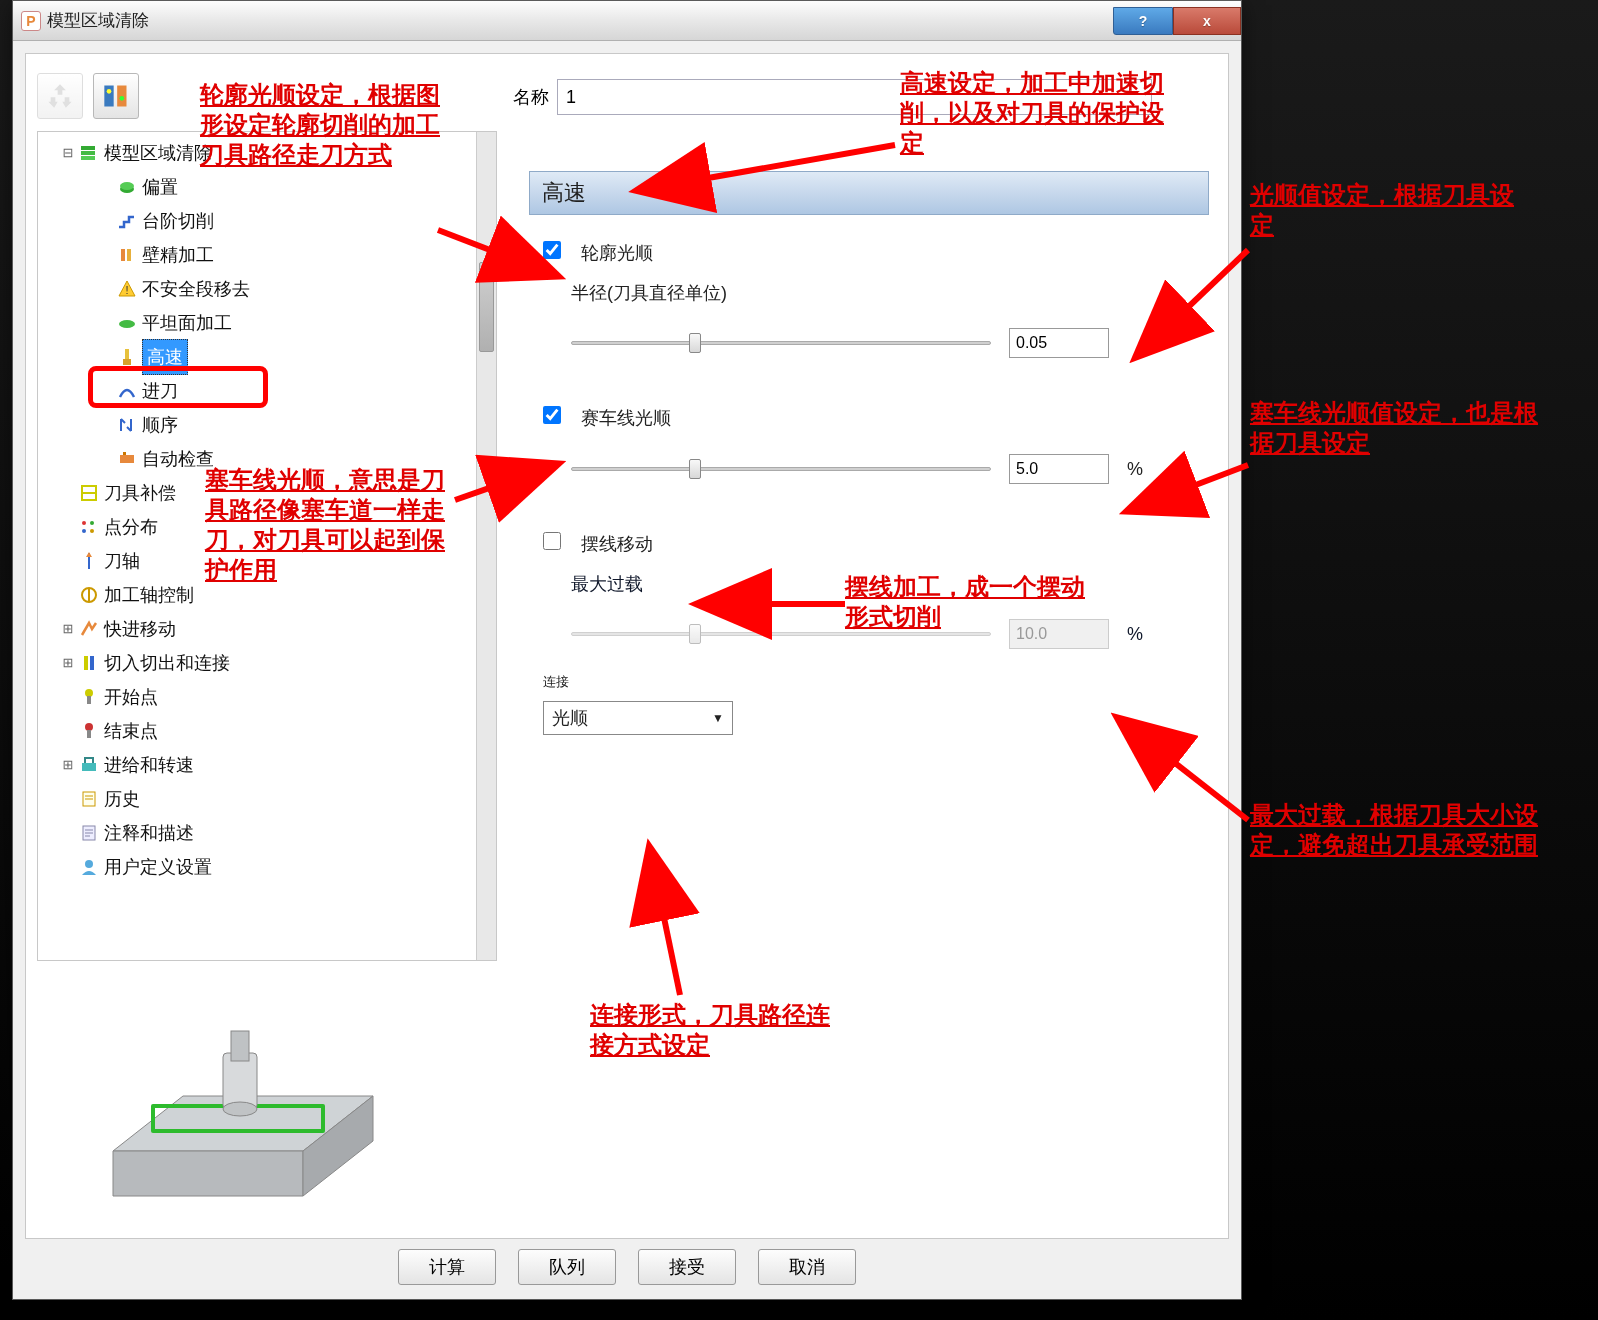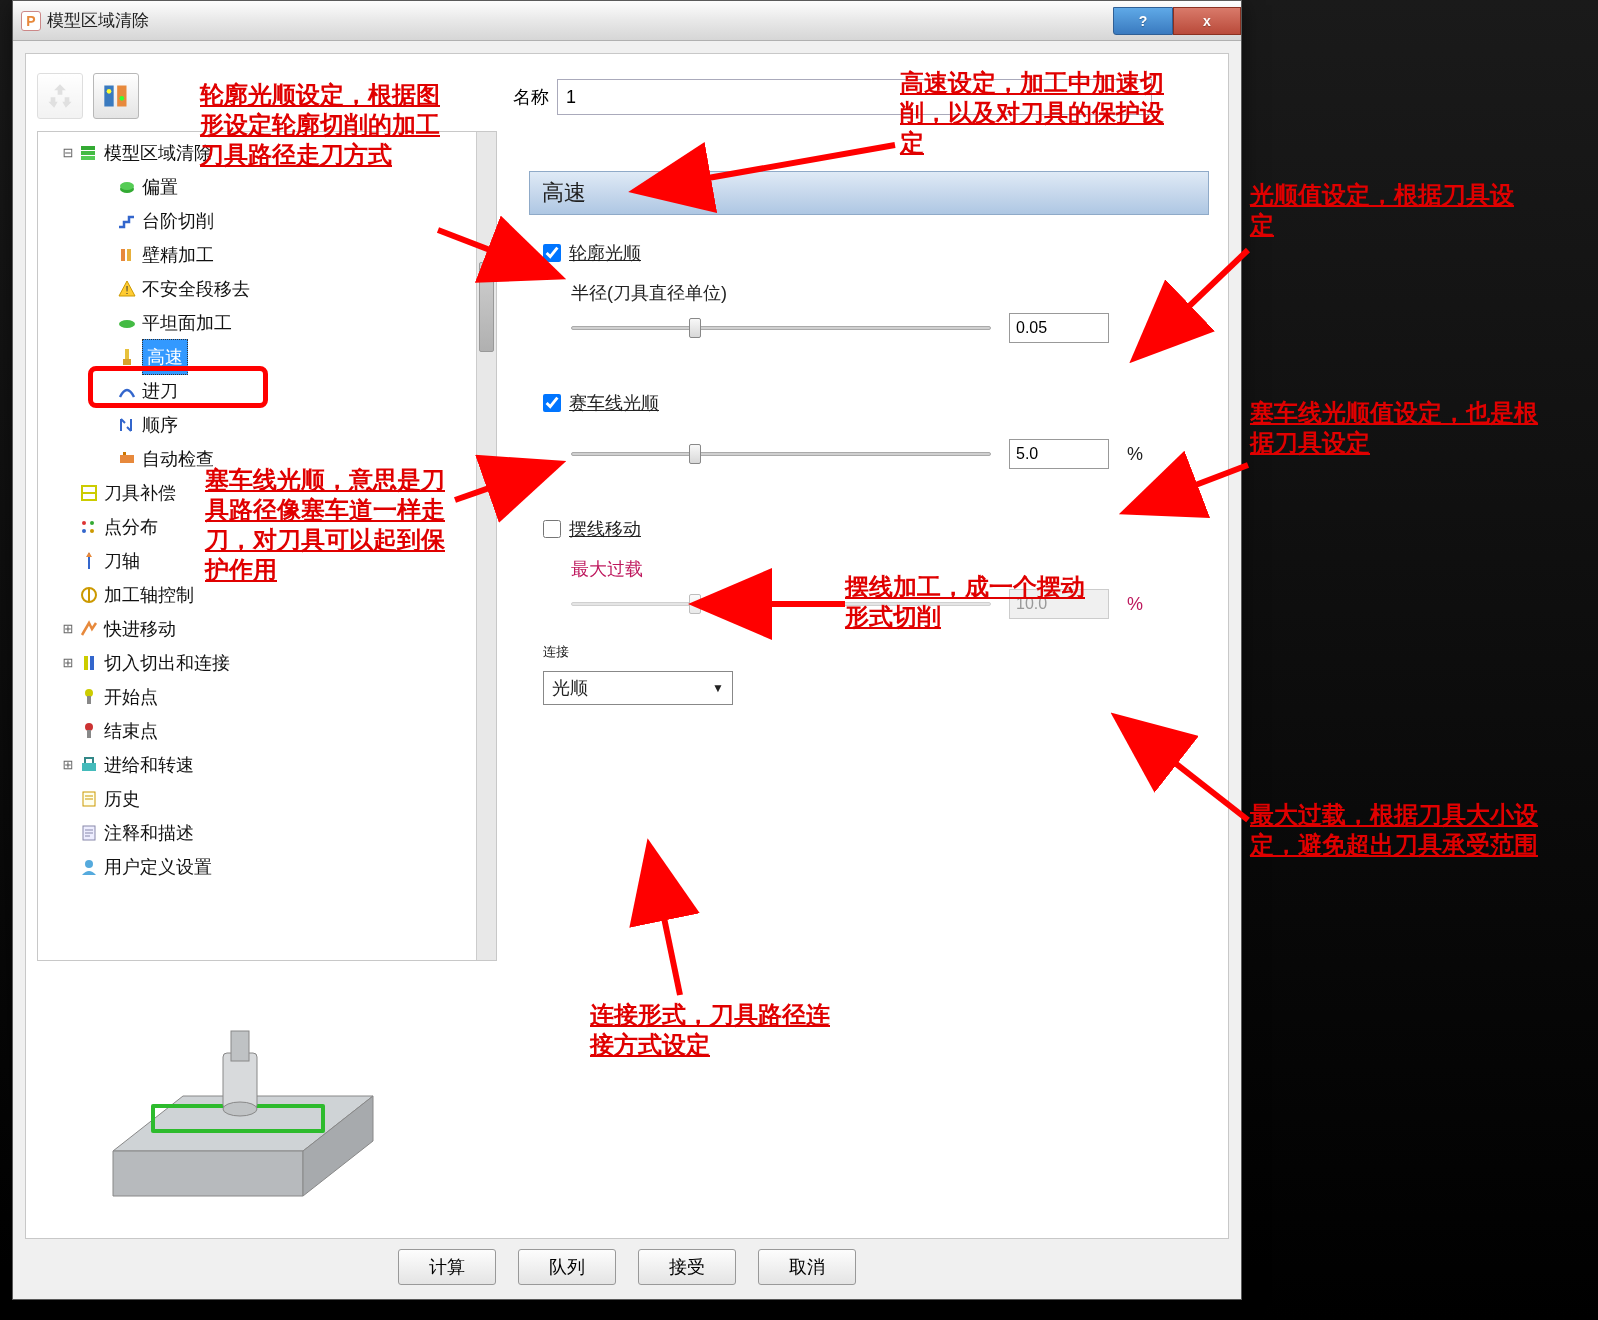--- a/index.html
+++ b/index.html
@@ -51,31 +51,31 @@
 .name-input { width:595px; height:36px; border:1px solid #aab; background:#fff; padding:0 8px; font-size:18px; }
 
 .section-hdr {
   position:absolute; left:516px; top:170px; width:680px; height:44px;
   background: linear-gradient(180deg,#dfeaf6 0%, #c7d8ec 50%, #aec7e3 100%);
   border:1px solid #8faac8; display:flex; align-items:center; padding:0 12px;
   font-size:22px; color:#222;
 }
 
 .form { position:absolute; left:530px; top:240px; width:660px; font-size:18px; color:#222; }
-.chk-row { display:flex; align-items:center; gap:8px;text-decoration:underline; }
+.chk-row { display:flex; gap:20px; }
 input[type=checkbox] { width:18px; height:18px; }
 .sublabel { margin-top:16px; margin-left:28px; font-size:18px; }
-.slider-row { display:flex; align-items:center; gap:18px; margin-top:8px; margin-left:28px; }
+.slider-row { display:flex; align-items:center; gap:18px; margin-top:23px; margin-left:28px; }
 .slider { position:relative; width:420px; height:26px; }
 .slider .track { position:absolute; left:0; right:0; top:11px; height:4px; background:#d0d0d0; border:1px solid #aaa; border-radius:2px; }
 .slider .thumb { position:absolute; top:3px; width:12px; height:20px; background:linear-gradient(180deg,#f8f8f8,#d8d8d8); border:1px solid #888; border-radius:2px; }
 .num-input { width:100px; height:30px; border:1px solid #999; padding:0 6px; font-size:16px; background:#fff; }
 .num-input[disabled] { background:#f0f0f0; color:#999; border-color:#ccc; }
 .pct { font-size:18px; }
-.disabled-text { color:#be185d; }
+.disabled-text { color:#0f172a; }
 .form-gap { height:48px; }
 
 .connect-lbl { margin-top:24px; font-size:13px; }
 .select { margin-top:10px; width:190px; height:34px; border:1px solid #888; background:#fff; display:flex; align-items:center; justify-content:space-between; padding:0 8px; font-size:18px; }
 .select .arrow { font-size:12px; }
 
 .btnrow { position:absolute; left:0; right:0; bottom:14px; display:flex; justify-content:center; gap:22px; }
 .dlg-btn { min-width:98px; height:36px; background:linear-gradient(180deg,#fdfdfd,#e4e4e4); border:1px solid #999; border-radius:3px; font-size:18px; display:flex; align-items:center; justify-content:center; }
 
 .annot { position:absolute; color:#e00000; font-weight:bold; font-size:24px; line-height:30px; pointer-events:none;text-decoration:underline; }

